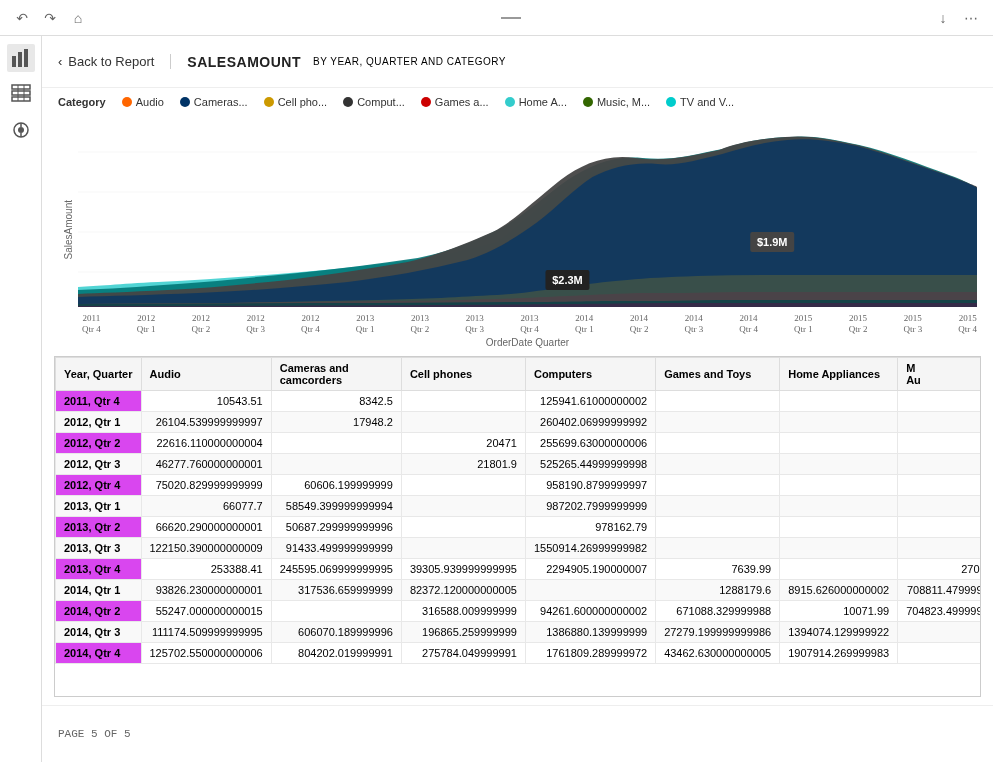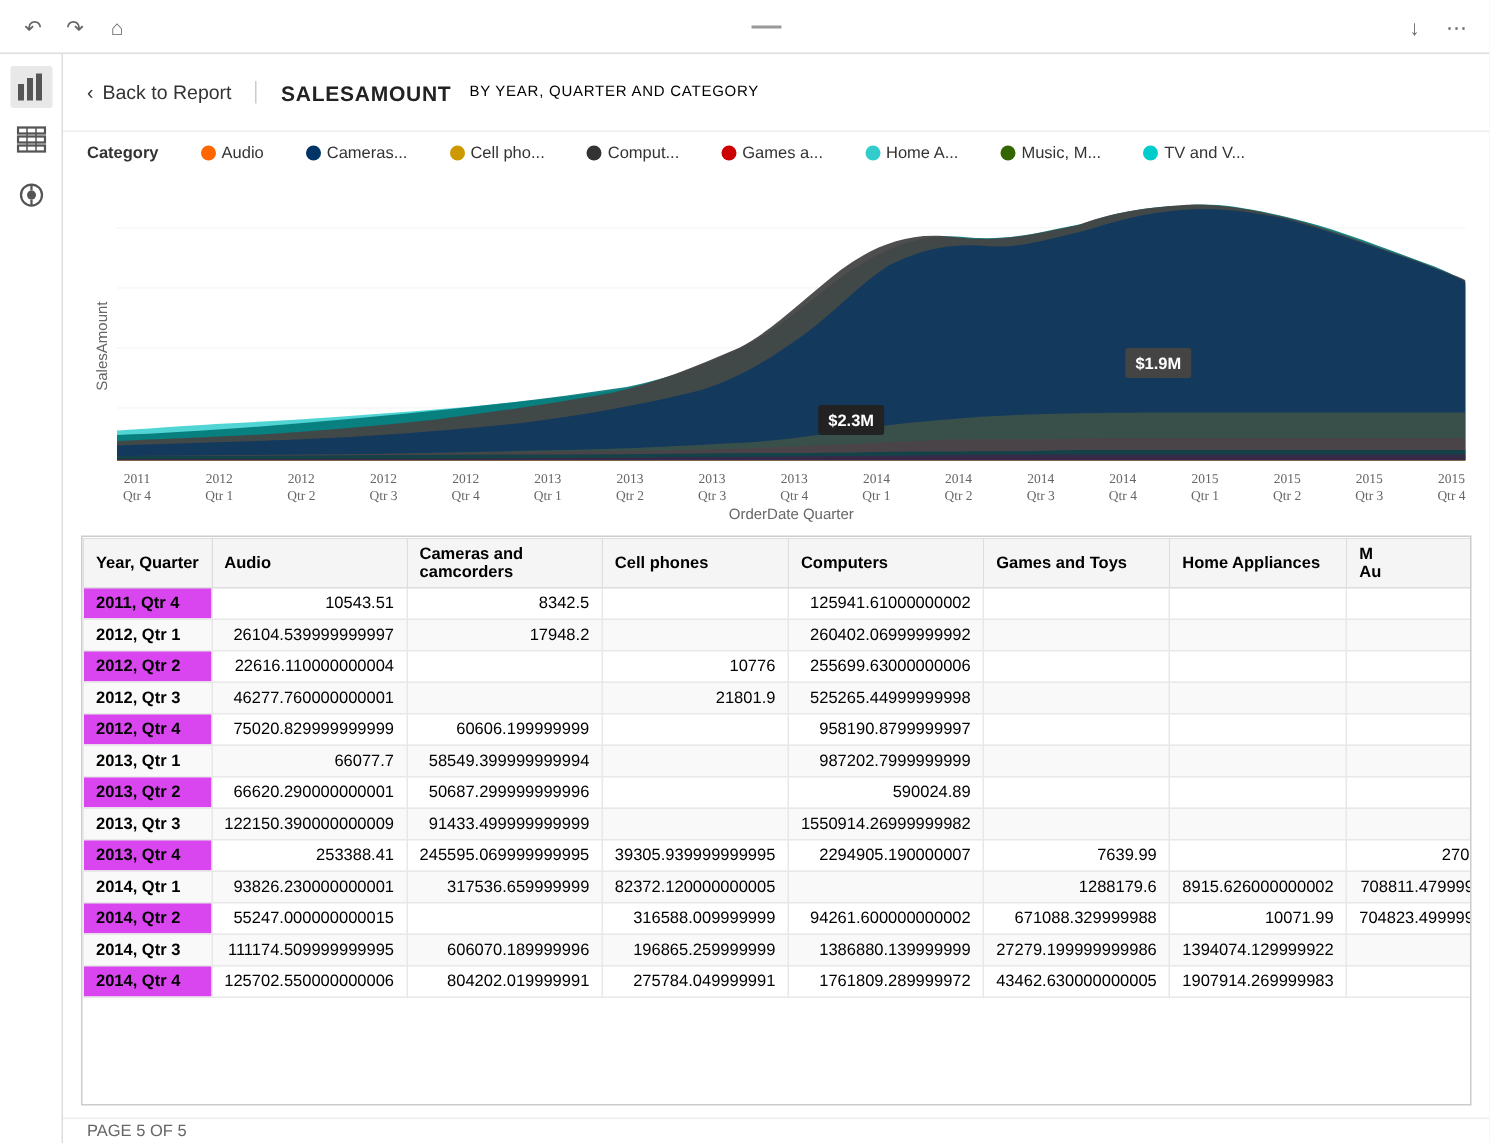--- a/index.html
+++ b/index.html
@@ -125,21 +125,21 @@
     
     .chart-area {
       padding: 8px 16px 0 16px;
       background: #fff;
     }
 
     
     .legend {
       display: flex;
       align-items: flex-end;
-      gap: 28px;
+      gap: 16px;
       font-size: 11px;
       color: #333;
       margin-bottom: 4px;
       flex-wrap: nowrap;
     }
     .legend-label {
       font-weight: 600;
       font-size: 11px;
     }
     .legend-item {
@@ -189,25 +189,26 @@
     .data-table td:first-child {
       font-weight: 600;
       background: #d946ef;
     }
     .data-table td:not(:first-child) {
       text-align: right;
     }
 
     
     .footer {
-      padding: 2px 16px;
+      padding: 22px 16px;
       font-size: 11px;
       color: #666;
       background: #fff;
       border-top: 1px solid #eee;
+      font-family: Liberation Mono, monospace;
     }
 
     
     .y-axis-label {
       writing-mode: vertical-rl;
       text-orientation: mixed;
       transform: rotate(180deg);
       font-size: 10px;
       color: #666;
     }
@@ -486,21 +487,21 @@
               <td></td>
               <td>260402.06999999992</td>
               <td></td>
               <td></td>
               <td></td>
             </tr>
             <tr>
               <td>2012, Qtr 2</td>
               <td>22616.110000000004</td>
               <td></td>
-              <td>10776</td>
+              <td>20471</td>
               <td>255699.63000000006</td>
               <td></td>
               <td></td>
               <td></td>
             </tr>
             <tr>
               <td>2012, Qtr 3</td>
               <td>46277.760000000001</td>
               <td></td>
               <td>21801.9</td>
@@ -527,21 +528,21 @@
               <td>987202.7999999999</td>
               <td></td>
               <td></td>
               <td></td>
             </tr>
             <tr>
               <td>2013, Qtr 2</td>
               <td>66620.290000000001</td>
               <td>50687.299999999996</td>
               <td></td>
-              <td>590024.89</td>
+              <td>978162.79</td>
               <td></td>
               <td></td>
               <td></td>
             </tr>
             <tr>
               <td>2013, Qtr 3</td>
               <td>122150.390000000009</td>
               <td>91433.499999999999</td>
               <td></td>
               <td>1550914.26999999982</td>

